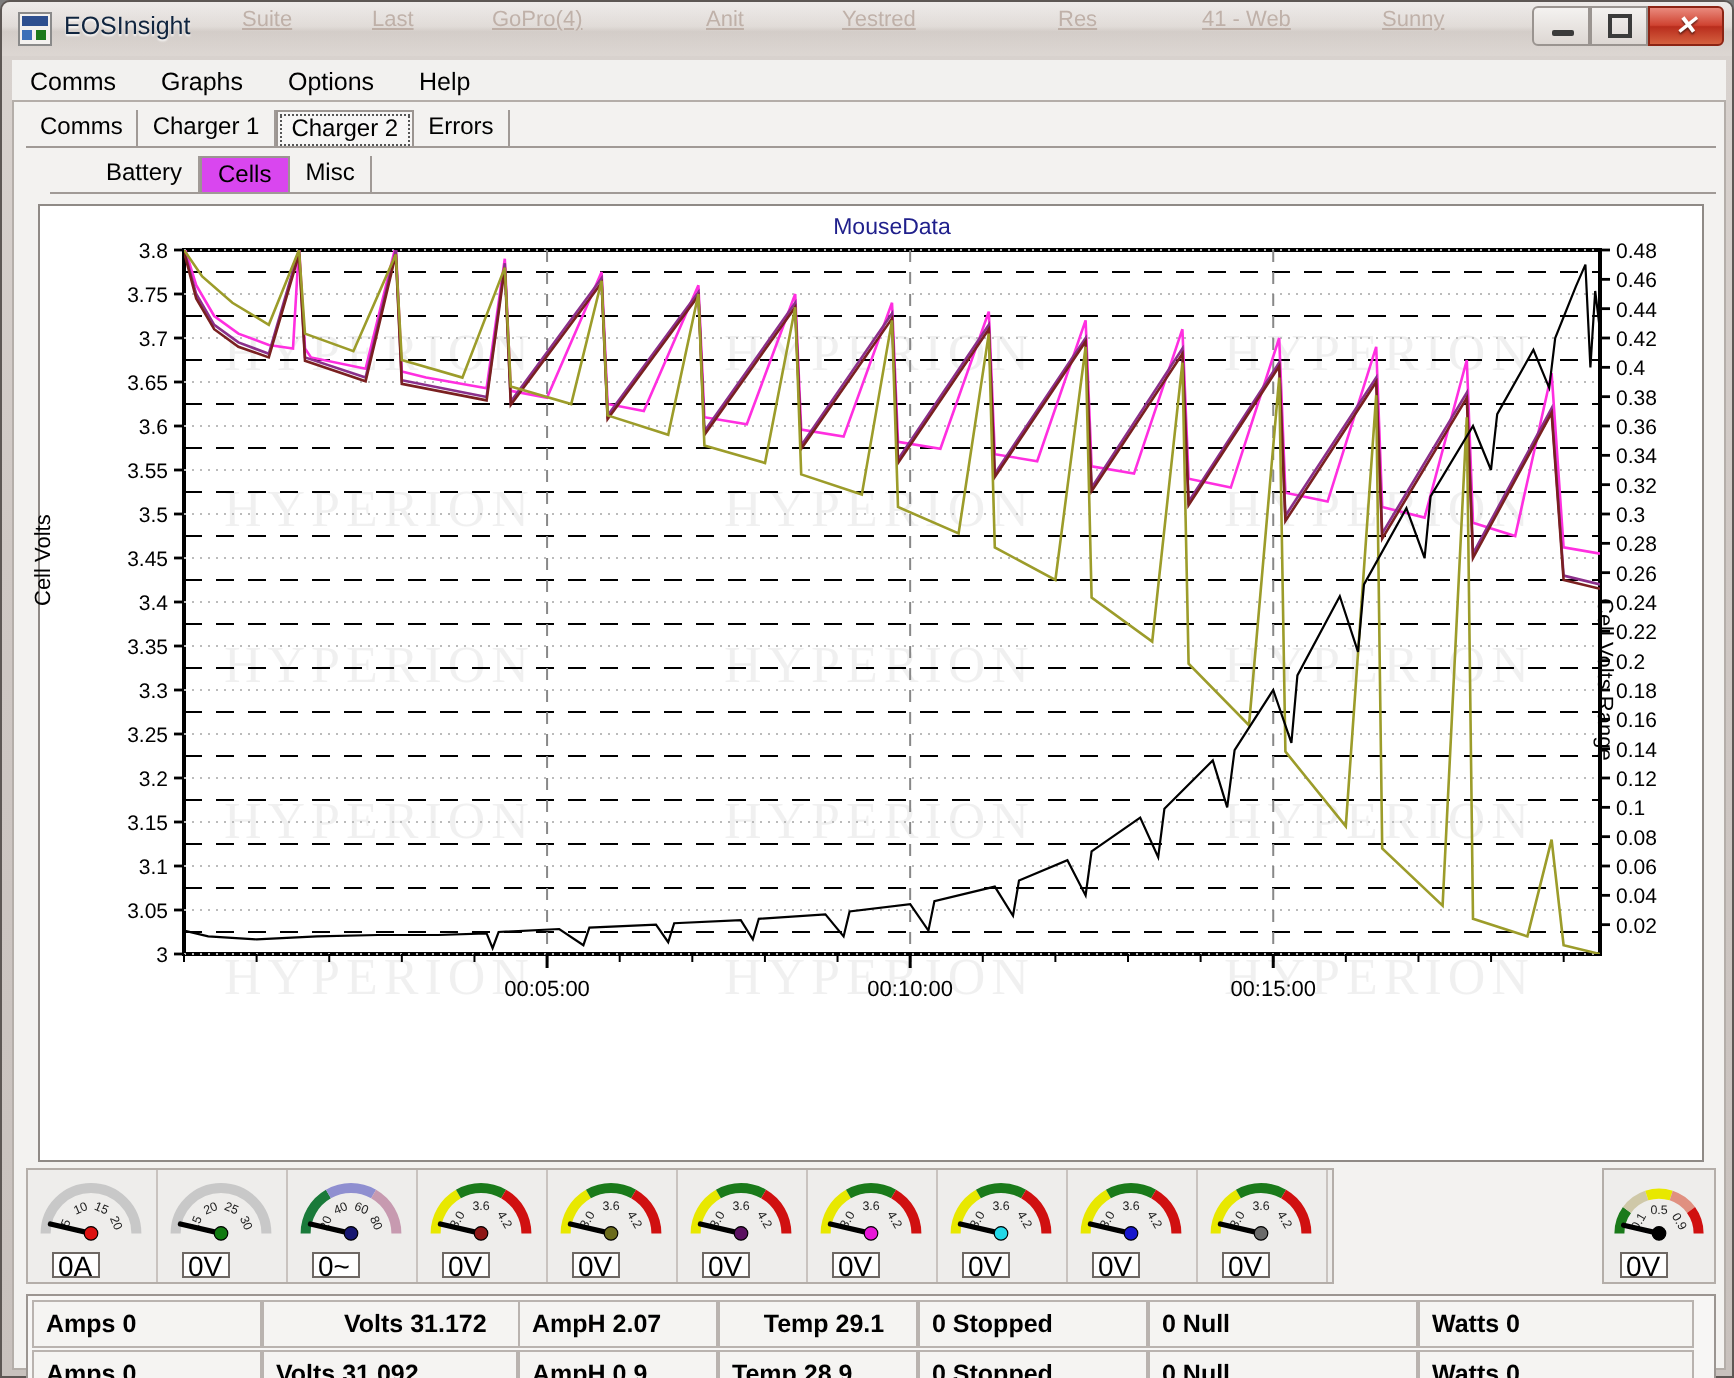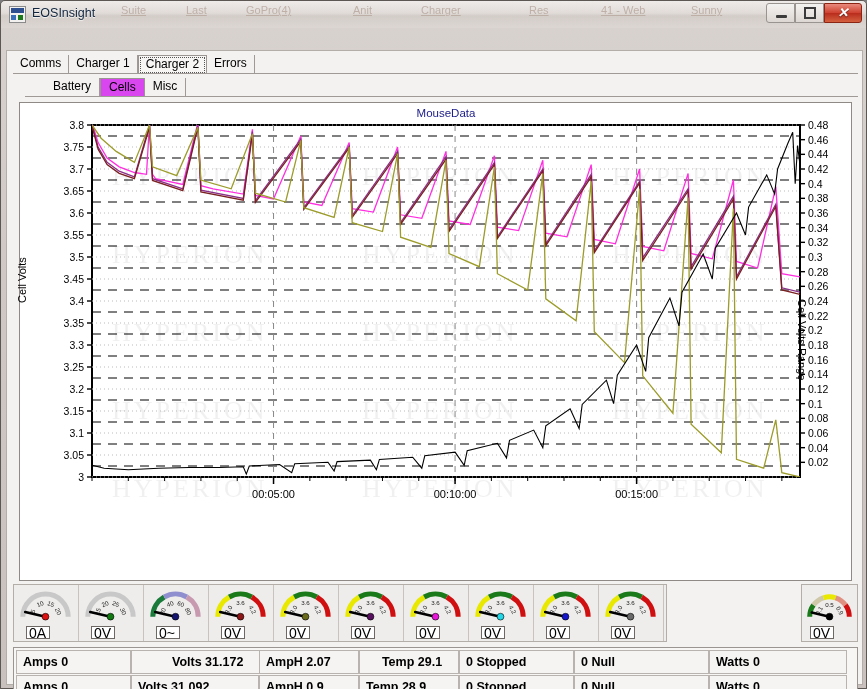--- a/index.html
+++ b/index.html
@@ -87,21 +87,21 @@
 </head>
 <body>
 
 <div class="window">
 
   <div class="titlebar">
     <span class="tb-ghost" style="left:120px;">Suite</span>
     <span class="tb-ghost" style="left:185px;">Last</span>
     <span class="tb-ghost" style="left:245px;">GoPro(4)</span>
     <span class="tb-ghost" style="left:352px;">Anit</span>
-    <span class="tb-ghost" style="left:420px;">Charger</span>
+    <span class="tb-ghost" style="left:420px;">Yestred</span>
     <span class="tb-ghost" style="left:528px;">Res</span>
     <span class="tb-ghost" style="left:600px;">41 - Web</span>
     <span class="tb-ghost" style="left:690px;">Sunny</span>
 
     <span class="app-ico">
         <i class="b1"></i>
         <i class="b2"></i>
         <i class="b3"></i>
       </span>
     <span class="app-title">EOSInsight</span>
@@ -110,20 +110,26 @@
         <i class="gm"></i>
       </span>
     <span class="tbtn max">
         <i class="gx"></i>
       </span>
     <span class="tbtn cls">
         <i class="gc">✕</i>
       </span>
   </div>
 
+  <div class="menubar">
+    <span>Comms</span>
+    <span>Graphs</span>
+    <span>Options</span>
+    <span>Help</span>
+  </div>
 
   <div class="panel">
 
     <div class="tabrow">
       <div class="tab">Comms</div>
       <div class="tab">Charger 1</div>
       <div class="tab sel"><span>Charger 2</span><i class="focus"></i></div>
       <div class="tab">Errors</div>
     </div>
     <div class="tabline"></div>

